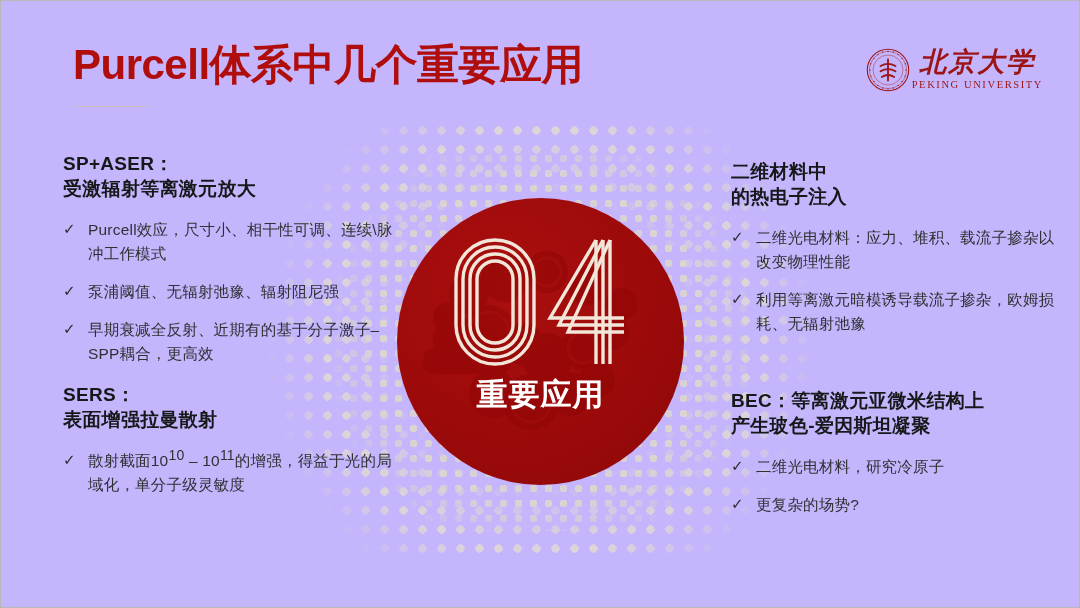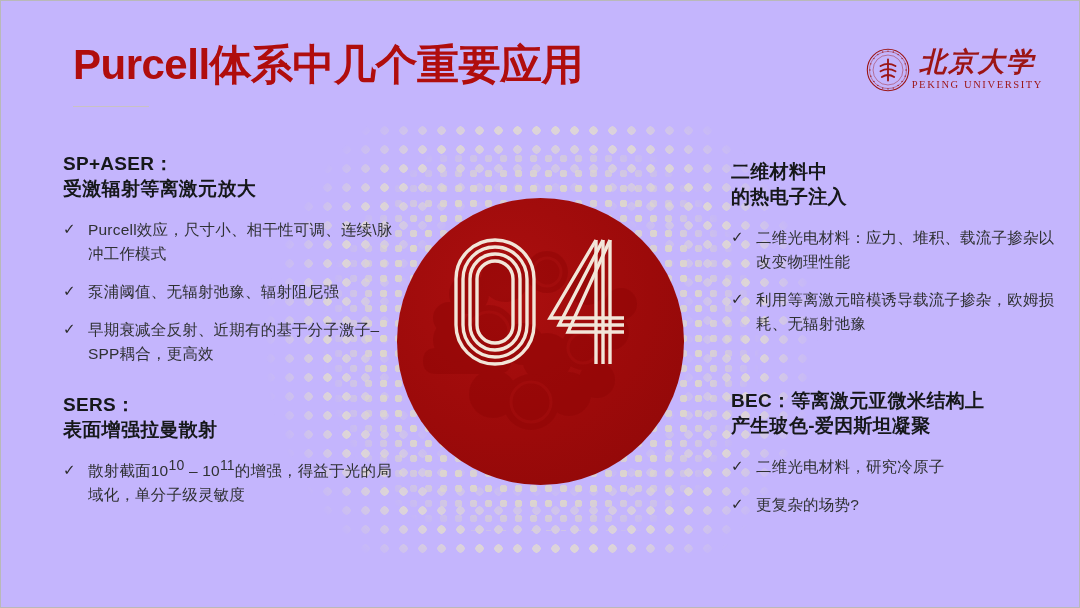--- a/index.html
+++ b/index.html
@@ -100,21 +100,21 @@
     margin-bottom:14px;
   }
   .tick{
     flex:0 0 auto;width:14px;color:#2b2b2b;font-size:15px;line-height:1.5;
   }
   .btxt{
     font-size:15.5px;color:#2f3133;line-height:1.55;
     letter-spacing:.2px;
   }
   .btxt sup{font-size:14px;vertical-align:super;line-height:0;}
-  .col-left .sec-2{margin-top:26px;}
+  .col-left .sec-2{margin-top:16px;}
   .col-right .sec-2{margin-top:52px;}
 </style>
 </head>
 <body>
 
 <div class="slide">
 
   <div class="halftone2"></div>
   <div class="halftone"></div>
 
@@ -206,20 +206,21 @@
           <path d="M150 8 L104 86 L178 86"></path>
           <path d="M157 8 L113 93 L178 93"></path>
           <path d="M164 8 L122 100 L178 100"></path>
           <path d="M150 8 L150 132"></path>
           <path d="M157 8 L157 132"></path>
           <path d="M164 8 L164 132"></path>
         </g>
       </svg>
     </div>
 
+    <div class="circle-label">重要应用</div>
   </div>
 
   <div class="col col-left">
 
     <div class="sec-head">SP+ASER：
 受激辐射等离激元放大</div>
 
     <div class="bullets">
       <div class="bullet">
         <span class="tick">✓</span>

